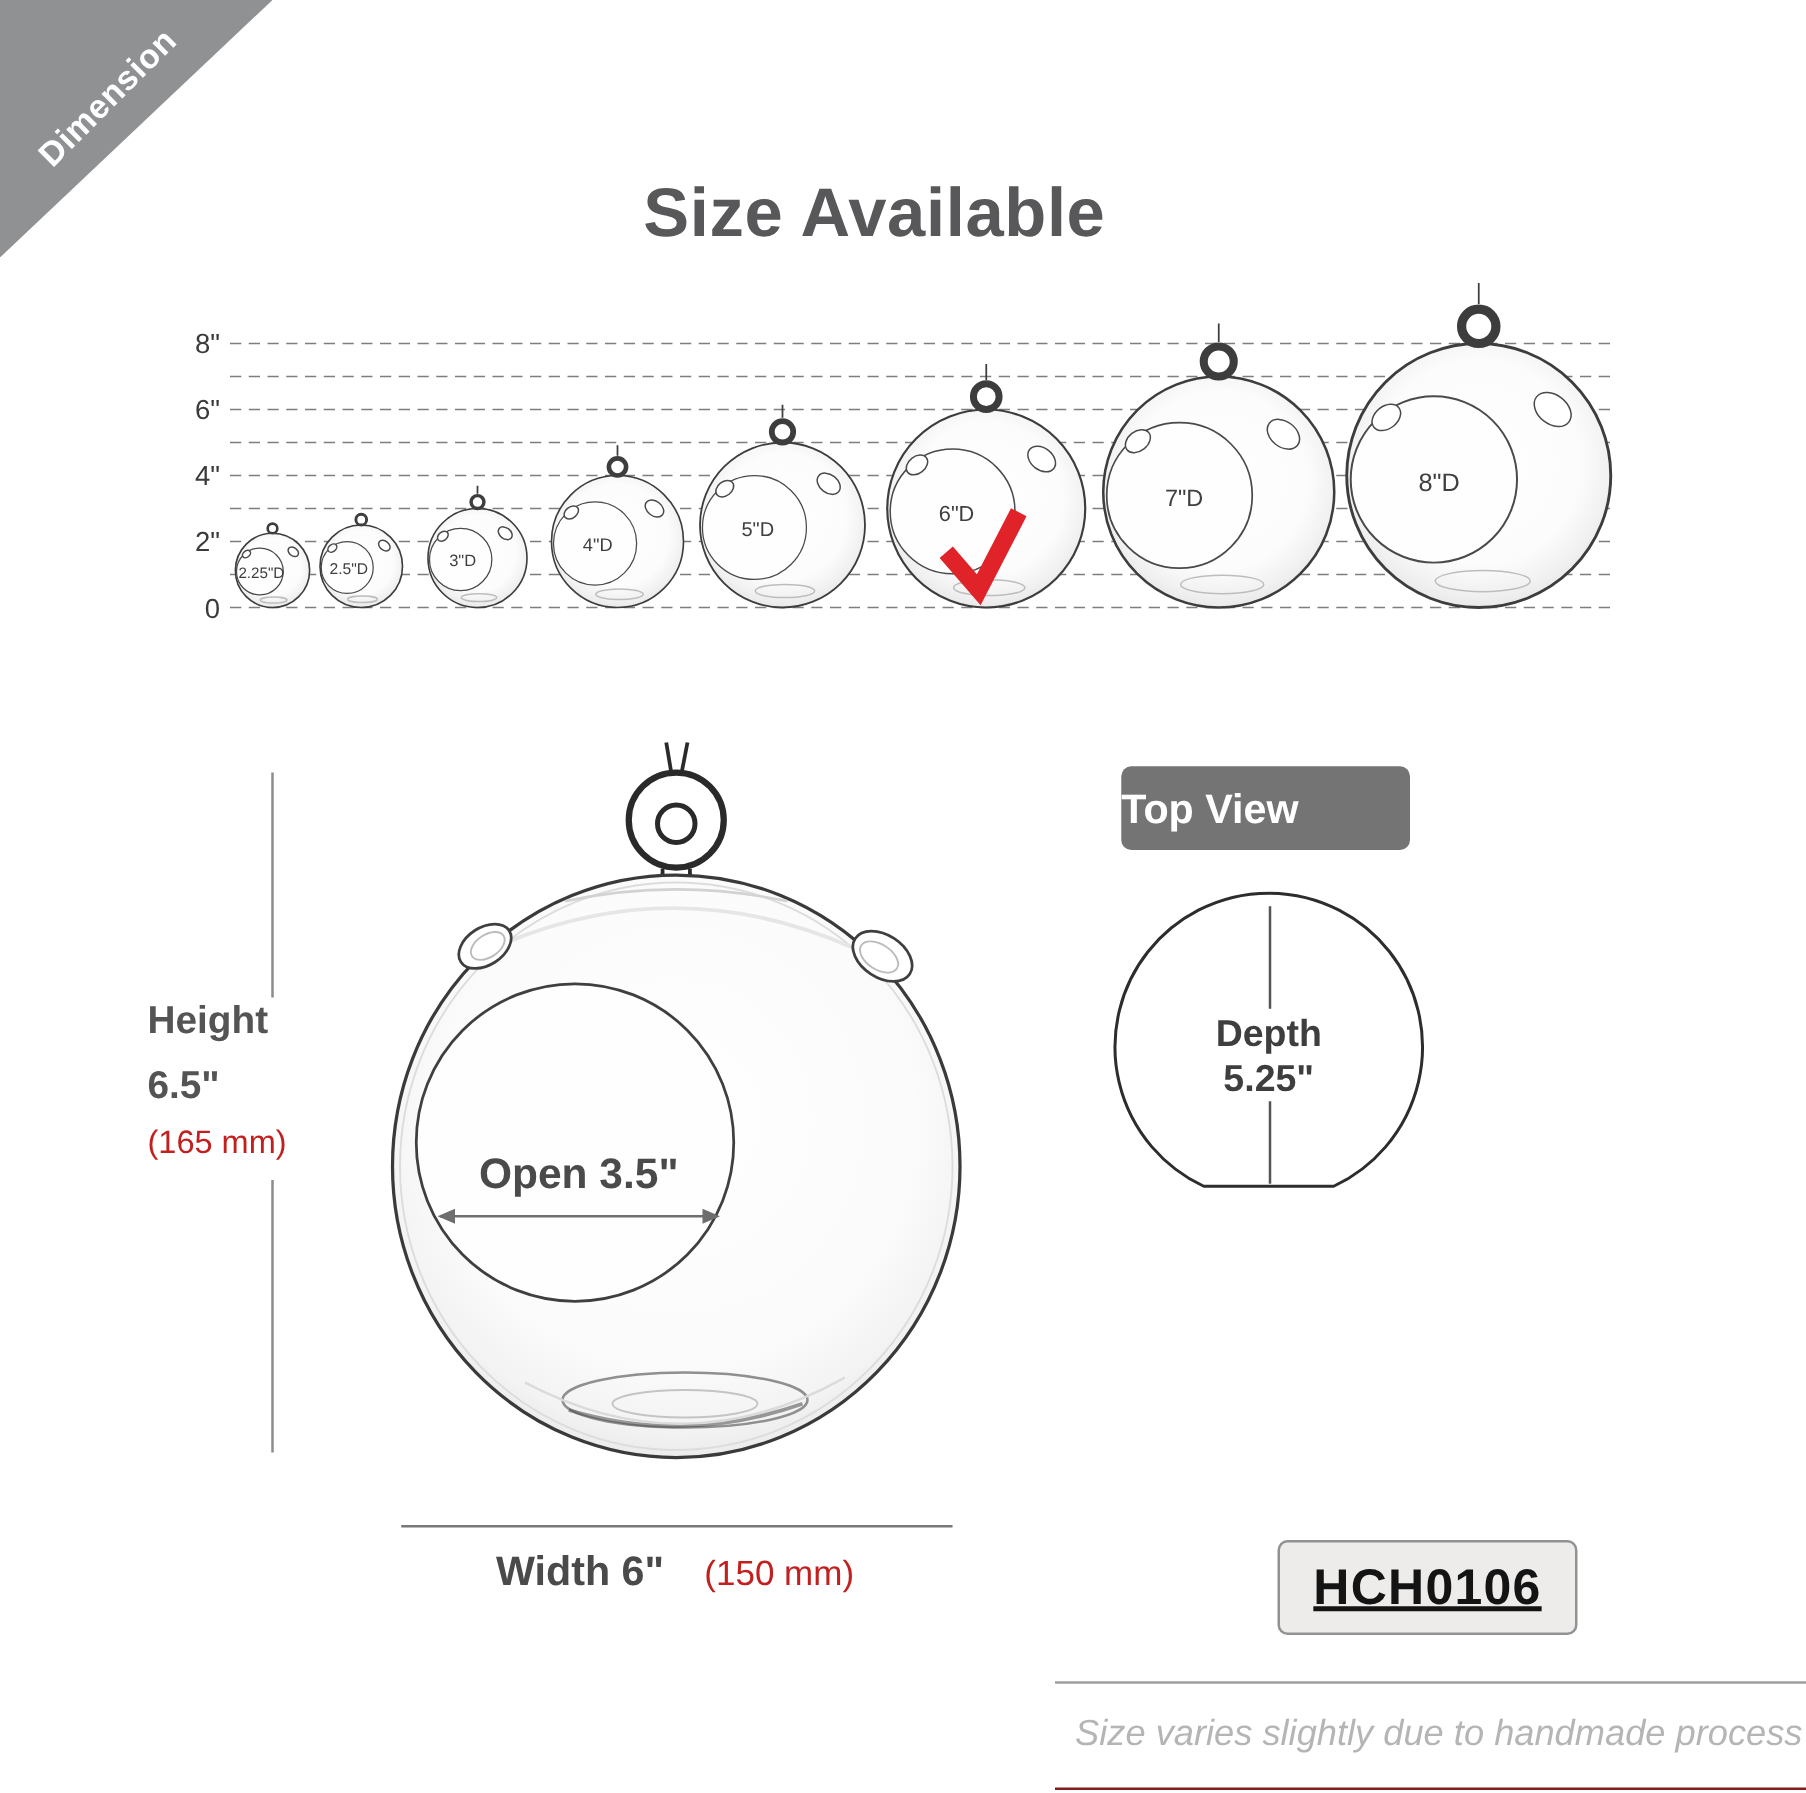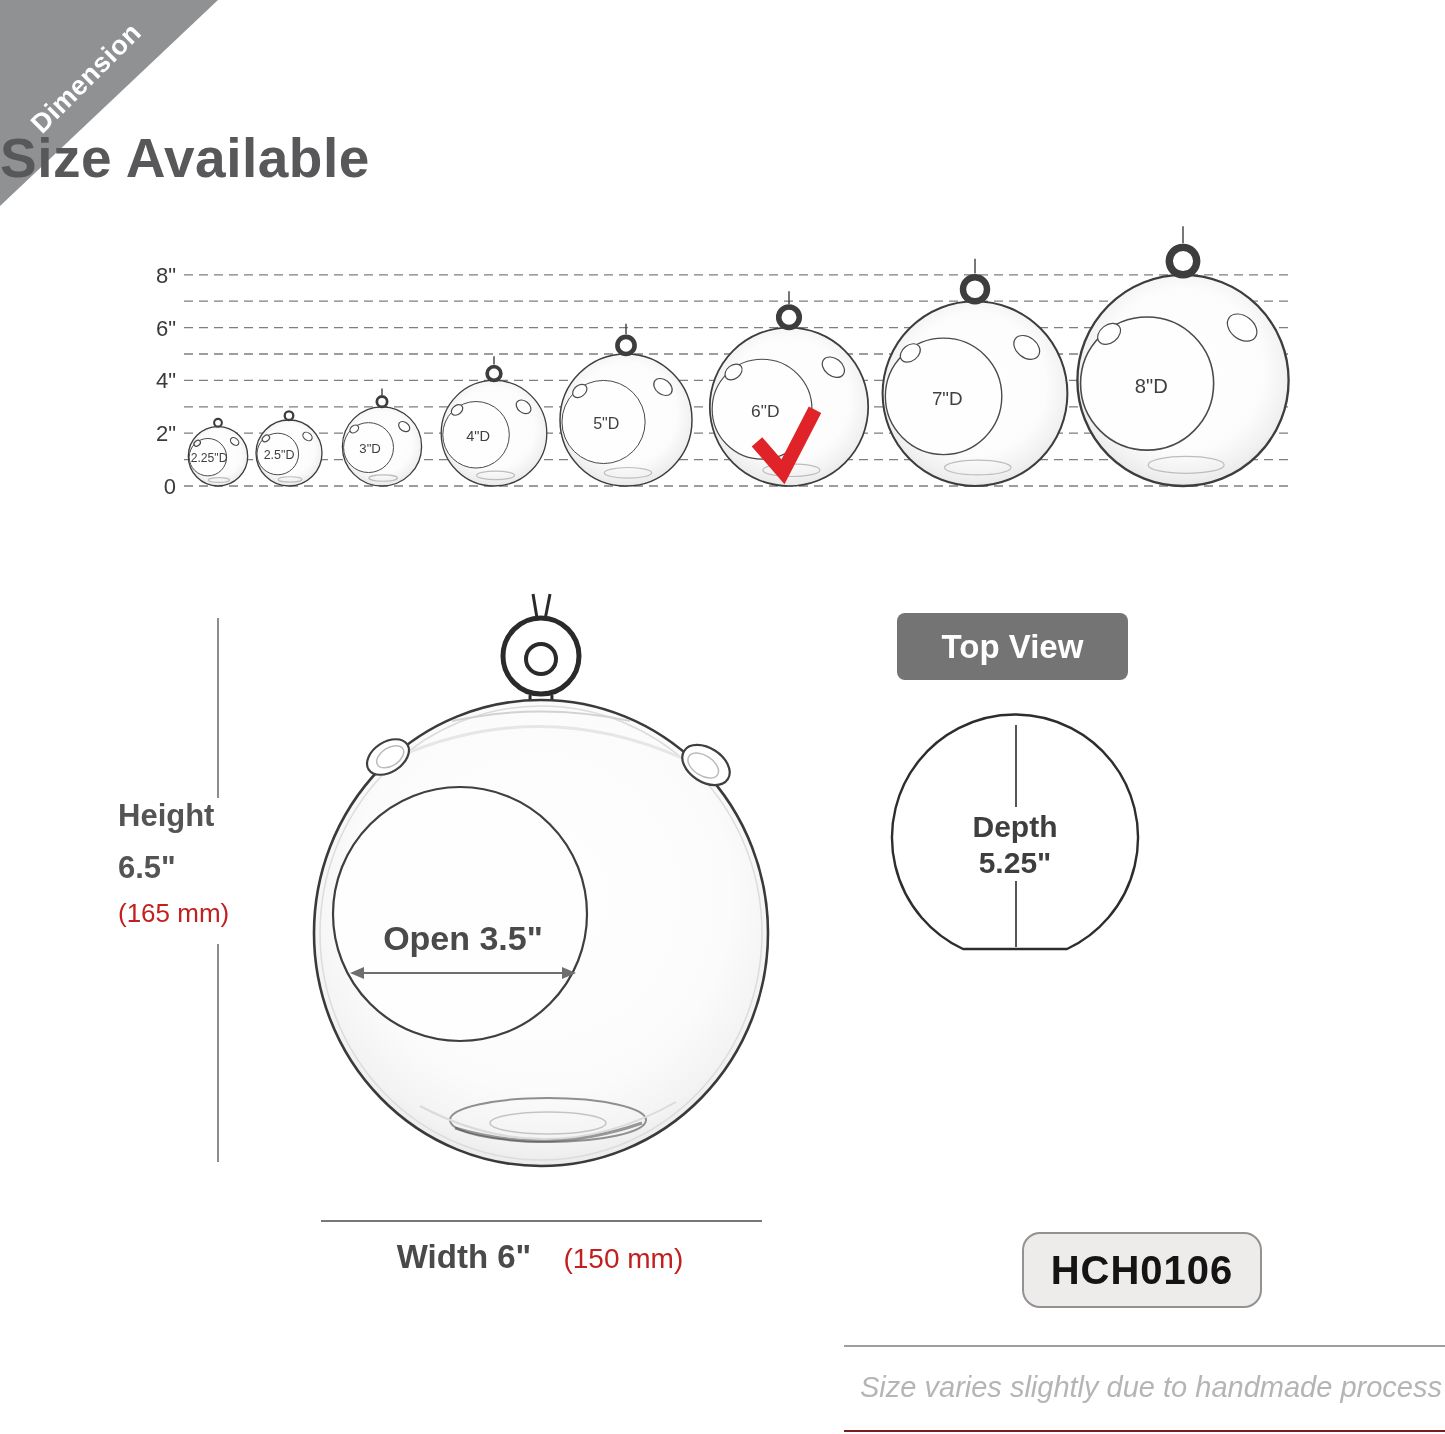--- a/index.html
+++ b/index.html
@@ -5,47 +5,47 @@
   html,body{margin:0;padding:0;background:#fff;}
   body{width:1445px;height:1434px;position:relative;overflow:hidden;
        font-family:"Liberation Sans","DejaVu Sans",sans-serif;}
   
   .corner-banner{position:absolute;left:0;top:0;width:218px;height:206px;
     background:#8f9193;clip-path:polygon(0 0,100% 0,0 100%);}
   .corner-banner-text{position:absolute;left:-9px;top:60px;width:190px;height:36px;
     line-height:36px;text-align:center;color:#fff;font-weight:bold;font-size:27px;
     letter-spacing:.5px;transform:rotate(-45deg);}
   
-  .title{position:absolute;left:0;top:126px;width:1375px;margin:0;text-align:left;
+  .title{position:absolute;left:0;top:126px;width:1375px;margin:12px;text-align:center;
     font-size:55px;font-weight:bold;color:#58585a;letter-spacing:.5px;}
   
   #size-chart-svg{position:absolute;left:140px;top:225px;}
   svg{font-family:"Liberation Sans","DejaVu Sans",sans-serif;}
   
   #front-view-svg{position:absolute;left:280px;top:588px;}
   .vline{position:absolute;width:0;border-left:2px solid #8c8c8c;}
   .height-block{position:absolute;left:118px;top:798px;width:200px;text-align:left;}
   .height-block .lbl{font-size:31px;font-weight:bold;color:#545454;}
   .height-block .val{font-size:31px;font-weight:bold;color:#545454;margin-top:16px;}
   .height-block .mm{font-size:26px;color:#c21f1f;margin-top:12px;}
   .width-line{position:absolute;left:321px;top:1220px;width:441px;height:0;
     border-top:2px solid #787878;}
   .width-block{position:absolute;left:290px;top:1238px;width:500px;text-align:center;}
   .width-block .wlbl{font-size:33px;font-weight:bold;color:#4a4a4a;}
   .width-block .wmm{font-size:28px;color:#c21f1f;margin-left:20px;}
   
   .topview-btn{position:absolute;left:897px;top:613px;width:231px;height:67px;
     background:#747474;border-radius:8px;color:#fff;font-size:33px;font-weight:bold;
-    text-align:center;line-height:67px;}
+    text-align:left;line-height:67px;}
   #top-view-svg{position:absolute;left:885px;top:713px;}
   
   .sku-box{position:absolute;left:1022px;top:1232px;width:236px;height:72px;
-    background:#edecea;border:2px solid #929292;border-radius:18px;
+    background:#edecea;border:2px solid #929292;border-radius:8px;
     text-align:center;line-height:72px;font-size:40px;font-weight:bold;color:#141414;
-    letter-spacing:1px;}
+    letter-spacing:1px;text-decoration:underline;}
   
   .footnote{position:absolute;left:844px;top:1345px;width:614px;height:83px;
     border-top:2px solid #9e9e9e;border-bottom:2px solid #7f1d1d;font-style:italic;}
   .footnote span{display:block;width:100%;text-align:center;line-height:80px;
     font-size:29px;color:#b5b5b5;}
 </style>
 </head>
 <body>
 
 <div class="page">

